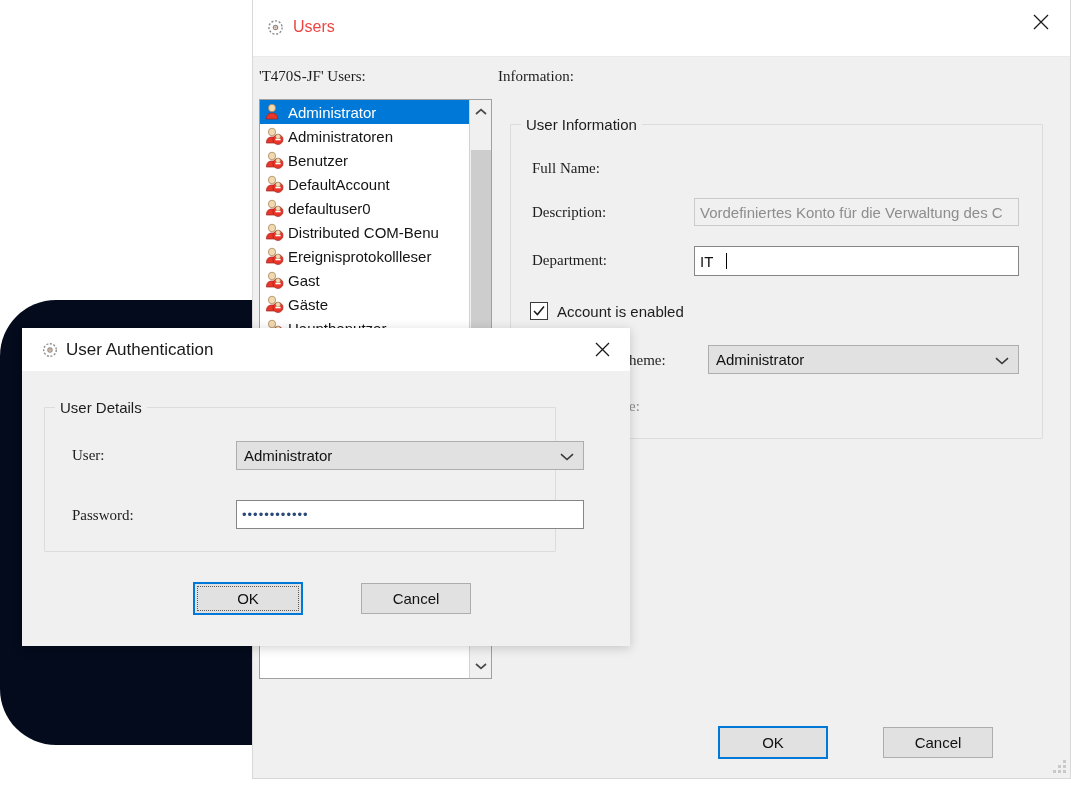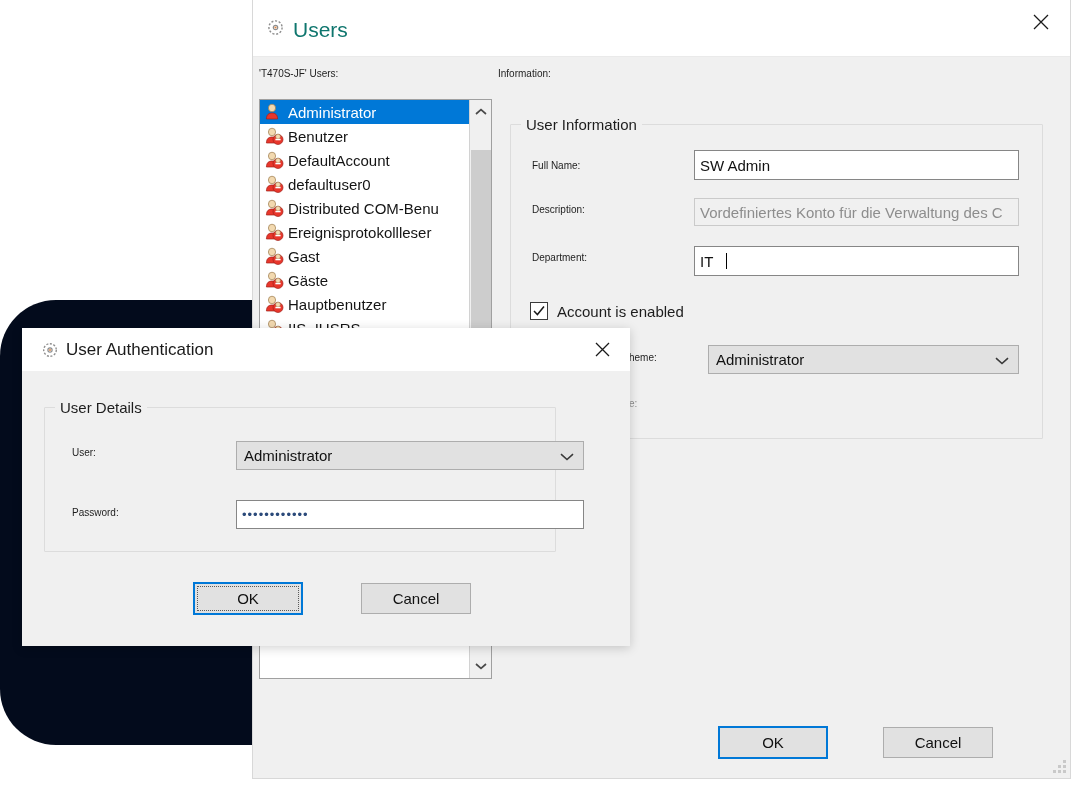--- a/index.html
+++ b/index.html
@@ -36,22 +36,22 @@
   }
   .users-titlebar {
     position: relative;
     height: 57px;
     background: #ffffff;
     border-bottom: 1px solid #eaeaea;
   }
   .users-title-text {
     position: absolute;
     left: 40px; top: 18px;
-    font-size: 21px;
-    color: #0f766e;
+    font-size: 16px;
+    color: #ef4444;
   }
   .gear-icon {
     position: absolute;
     left: 12px; top: 17px;
     width: 21px; height: 21px;
   }
   .win-close {
     position: absolute;
     right: 0; top: 0;
     width: 58px; height: 44px;
@@ -62,23 +62,24 @@
 
   .users-body {
     position: absolute;
     left: 0; top: 57px;
     width: 817px; height: 720px;
     background: #f0f0f0;
   }
 
   .lbl {
     position: absolute;
-    font-size: 10px;
+    font-size: 15px;
     color: #1d1d1d;
     white-space: nowrap;
+    font-family: Liberation Serif, serif;
   }
 
   
   .userlist {
     position: absolute;
     left: 6px; top: 42px;
     width: 233px; height: 580px;
     background: #ffffff;
     border: 1px solid #a0a0a0;
     overflow: hidden;
@@ -322,20 +323,30 @@
               <span>Administrator</span>
             </div>
             <div class="user-row">
               <svg class="user-ico" viewBox="0 0 20 20">
                 <ellipse cx="8" cy="6" rx="3.6" ry="3.8" fill="#f2d9b0" stroke="#9b7a4a" stroke-width="0.7"></ellipse>
                 <path d="M2.4 17 C2.4 12.5 5 11 8 11 C11 11 13.6 12.5 13.6 17 Z" fill="#e8362b" stroke="#a02018" stroke-width="0.7"></path>
                 <circle cx="14" cy="13.5" r="5" fill="#e8362b" stroke="#a02018" stroke-width="0.7"></circle>
                 <ellipse cx="14" cy="10.5" rx="2.4" ry="2.5" fill="#f2d9b0" stroke="#9b7a4a" stroke-width="0.6"></ellipse>
                 <rect x="11.4" y="12.8" width="5.2" height="1.5" fill="#ffffff"></rect>
               </svg>
+              <span>Administratoren</span>
+            </div>
+            <div class="user-row">
+              <svg class="user-ico" viewBox="0 0 20 20">
+                <ellipse cx="8" cy="6" rx="3.6" ry="3.8" fill="#f2d9b0" stroke="#9b7a4a" stroke-width="0.7"></ellipse>
+                <path d="M2.4 17 C2.4 12.5 5 11 8 11 C11 11 13.6 12.5 13.6 17 Z" fill="#e8362b" stroke="#a02018" stroke-width="0.7"></path>
+                <circle cx="14" cy="13.5" r="5" fill="#e8362b" stroke="#a02018" stroke-width="0.7"></circle>
+                <ellipse cx="14" cy="10.5" rx="2.4" ry="2.5" fill="#f2d9b0" stroke="#9b7a4a" stroke-width="0.6"></ellipse>
+                <rect x="11.4" y="12.8" width="5.2" height="1.5" fill="#ffffff"></rect>
+              </svg>
               <span>Benutzer</span>
             </div>
             <div class="user-row">
               <svg class="user-ico" viewBox="0 0 20 20">
                 <ellipse cx="8" cy="6" rx="3.6" ry="3.8" fill="#f2d9b0" stroke="#9b7a4a" stroke-width="0.7"></ellipse>
                 <path d="M2.4 17 C2.4 12.5 5 11 8 11 C11 11 13.6 12.5 13.6 17 Z" fill="#e8362b" stroke="#a02018" stroke-width="0.7"></path>
                 <circle cx="14" cy="13.5" r="5" fill="#e8362b" stroke="#a02018" stroke-width="0.7"></circle>
                 <ellipse cx="14" cy="10.5" rx="2.4" ry="2.5" fill="#f2d9b0" stroke="#9b7a4a" stroke-width="0.6"></ellipse>
                 <rect x="11.4" y="12.8" width="5.2" height="1.5" fill="#ffffff"></rect>
               </svg>
@@ -527,23 +538,20 @@
         </div>
       </div>
 
       <span class="lbl" style="left:245px; top:11px;">Information:</span>
 
       <div class="groupbox" style="left:257px; top:67px; width:533px; height:315px;">
         <span class="gb-title">User Information</span>
       </div>
 
       <span class="lbl" style="left:279px; top:103px;">Full Name:</span>
-      <div class="tinput" style="left:441px; top:93px; width:325px; height:30px;">
-        <span>SW Admin</span>
-      </div>
 
       <span class="lbl" style="left:279px; top:147px;">Description:</span>
       <div class="tinput readonly" style="left:441px; top:141px; width:325px; height:28px;">
         <span>Vordefiniertes Konto für die Verwaltung des C</span>
       </div>
 
       <span class="lbl" style="left:279px; top:195px;">Department:</span>
       <div class="tinput" style="left:441px; top:189px; width:325px; height:30px;gap:12px;">
         <span>IT</span>
           <i class="caret"></i>

